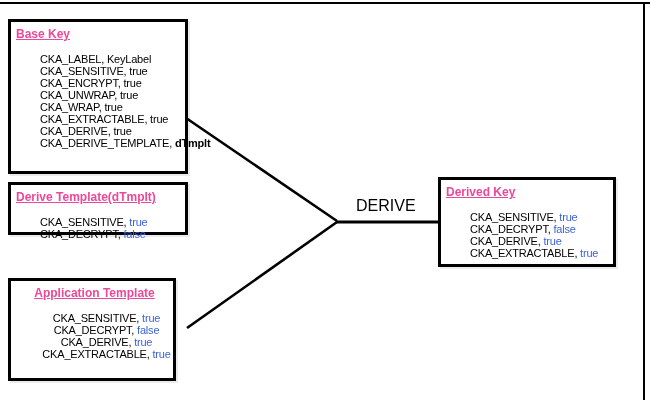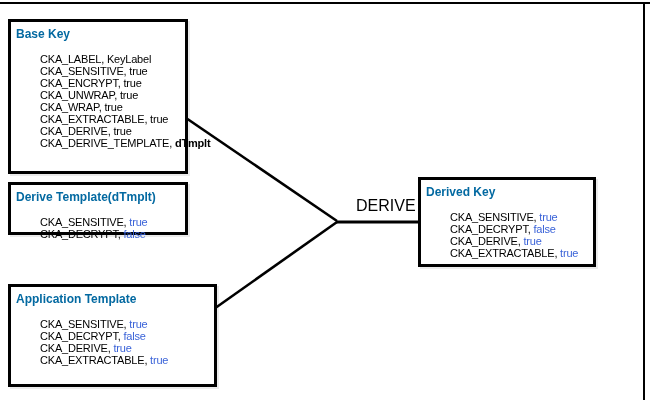--- a/index.html
+++ b/index.html
@@ -37,29 +37,30 @@
   }
   .box {
     position: absolute;
     box-sizing: border-box;
     border: 3px solid var(--line-black, #000);
     background: #ffffff;
     box-shadow: 2px 2px 0 rgba(0,0,0,0.08);
   }
   .box-1 { left: 8px;   top: 19px;  width: 180px; height: 155px; }
   .box-2 { left: 8px;   top: 182px; width: 180px; height: 53px;  }
-  .box-3 { left: 8px;   top: 284px; width: 209px; height: 103px; }
-  .box-4 { left: 418px; top: 177px; width: 178px; height: 90px;  }
+  .box-3 { left: 8px;   top: 278px; width: 168px; height: 103px; text-align: center; }
+  .box-4 { left: 438px; top: 177px; width: 178px; height: 90px;  }
   .box-title {
     margin: 6px 0 0 5px;
     font-size: 12px;
     font-weight: bold;
+    text-decoration: underline;
     line-height: 13px;
     white-space: nowrap;
-    color: #0369a1;
+    color: #ec4899;
   }
   .rows {
     margin: 12px 0 0 5px;
     font-size: 11px;
     line-height: 12px;
     letter-spacing: -0.2px;
     color: #000;
   }
   .row { white-space: nowrap; margin-left: 24px; }
   .v       { color: #000; }

